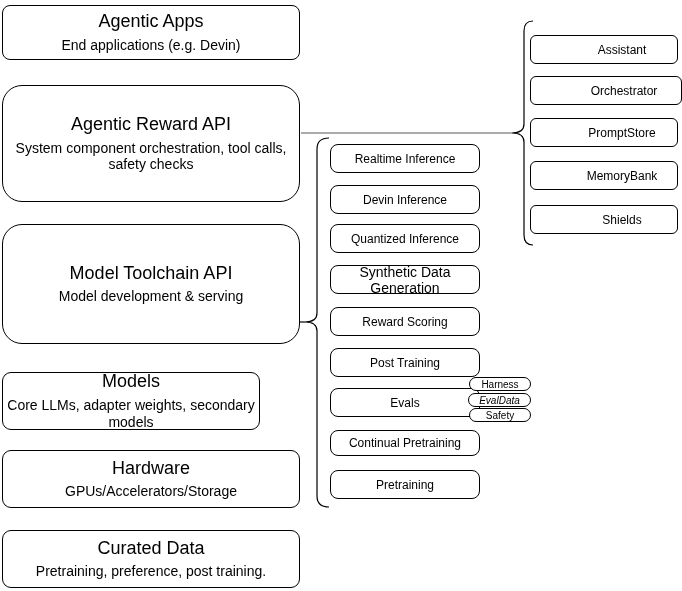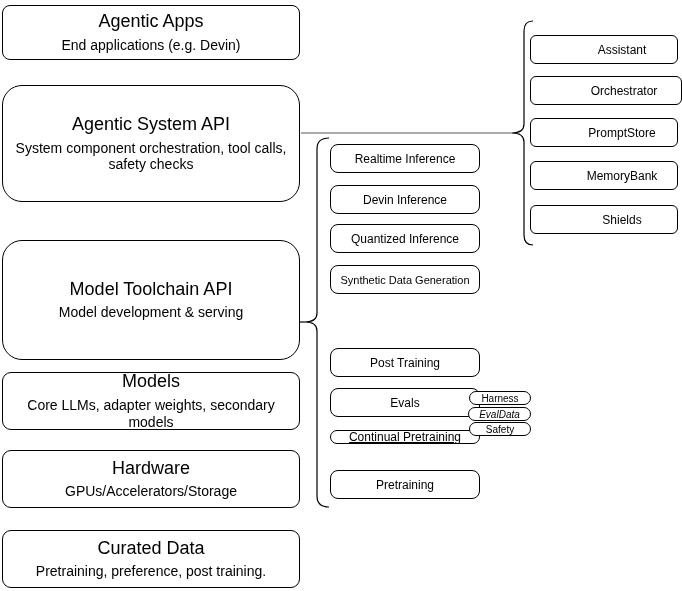--- a/index.html
+++ b/index.html
@@ -65,79 +65,79 @@
     background: #ffffff;
     border: 1px solid #000000;
     border-radius: 7px;
     display: flex;
     align-items: center;
     justify-content: center;
     text-align: center;
     font-size: 10px;
     color: #000000;
     z-index: 3;
-    margin-top: 14px;
   }
 </style>
 </head>
 <body>
 
 <div id="canvas">
 
   <svg id="wires" viewBox="0 0 682 591">
     <path d="M 301 133 L 512 133" stroke="#595959" stroke-width="1.2" fill="none"></path>
     <path d="M 533 21 Q 524 21 524 31 L 524 124 Q 524 133 512 133 Q 524 133 524 142 L 524 235 Q 524 245 533 245" stroke="#000000" stroke-width="1.2" fill="none"></path>
     <path d="M 329 138 Q 317 138 317 149 L 317 313 Q 317 322 305 322 Q 317 322 317 331 L 317 496 Q 317 507 329 507" stroke="#000000" stroke-width="1.2" fill="none"></path>
     <path d="M 300 322 L 305 322" stroke="#000000" stroke-width="1.2" fill="none"></path>
   </svg>
 
   <div class="node" style="left:2px; top:5px; width:298px; height:55px; border-radius:8px;">
     <div class="title">Agentic Apps</div>
     <div class="subtitle">End applications (e.g. Devin)</div>
   </div>
 
   <div class="node" style="left:2px; top:85px; width:298px; height:117px; border-radius:20px;">
-    <div class="title">Agentic System API</div>
+    <div class="title">Agentic Reward API</div>
     <div class="subtitle">System component orchestration, tool calls, safety checks</div>
   </div>
 
-  <div class="node" style="left:2px; top:240px; width:298px; height:120px; border-radius:20px;">
+  <div class="node" style="left:2px; top:224px; width:298px; height:120px; border-radius:20px;">
     <div class="title">Model Toolchain API</div>
     <div class="subtitle">Model development &amp; serving</div>
   </div>
 
-  <div class="node" style="left:2px; top:372px; width:298px; height:58px; border-radius:9px;">
+  <div class="node" style="left:2px; top:372px; width:258px; height:58px; border-radius:9px;">
     <div class="title">Models</div>
     <div class="subtitle">Core LLMs, adapter weights, secondary models</div>
   </div>
 
   <div class="node" style="left:2px; top:450px; width:298px; height:58px; border-radius:9px;">
     <div class="title">Hardware</div>
     <div class="subtitle">GPUs/Accelerators/Storage</div>
   </div>
 
   <div class="node" style="left:2px; top:530px; width:298px; height:58px; border-radius:9px;">
     <div class="title">Curated Data</div>
     <div class="subtitle">Pretraining, preference, post training.</div>
   </div>
 
   <div class="chip" style="left:330px; top:144px; width:150px; height:29px;">Realtime Inference</div>
 
   <div class="chip" style="left:330px; top:185px; width:150px; height:29px;">Devin Inference</div>
 
   <div class="chip" style="left:330px; top:224px; width:150px; height:29px;">Quantized Inference</div>
 
-  <div class="chip" style="left:330px; top:265px; width:150px; height:29px; font-size:11px;">Synthetic Data Generation</div>
+  <div class="chip" style="left:330px; top:265px; width:150px; height:29px; font-size:14px;">Synthetic Data Generation</div>
 
+  <div class="chip" style="left:330px; top:307px; width:150px; height:29px;">Reward Scoring</div>
 
   <div class="chip" style="left:330px; top:348px; width:150px; height:29px;">Post Training</div>
 
   <div class="chip" style="left:330px; top:388px; width:150px; height:29px;">Evals</div>
 
-  <div class="chip" style="left:330px; top:430px; width:150px; height:14px;text-decoration:underline;">Continual Pretraining</div>
+  <div class="chip" style="left:330px; top:430px; width:150px; height:26px;">Continual Pretraining</div>
 
   <div class="chip" style="left:330px; top:470px; width:150px; height:29px;">Pretraining</div>
 
   <div class="pill" style="left:469px; top:377px; width:62px; height:14px;">Harness</div>
 
   <div class="pill" style="left:468px; top:393px; width:63px; height:14px;font-style:italic;">EvalData</div>
 
   <div class="pill" style="left:469px; top:408px; width:62px; height:14px;">Safety</div>
 
   <div class="chip right-chip" style="left:530px; top:35px; width:148px; height:29px;">Assistant</div>

